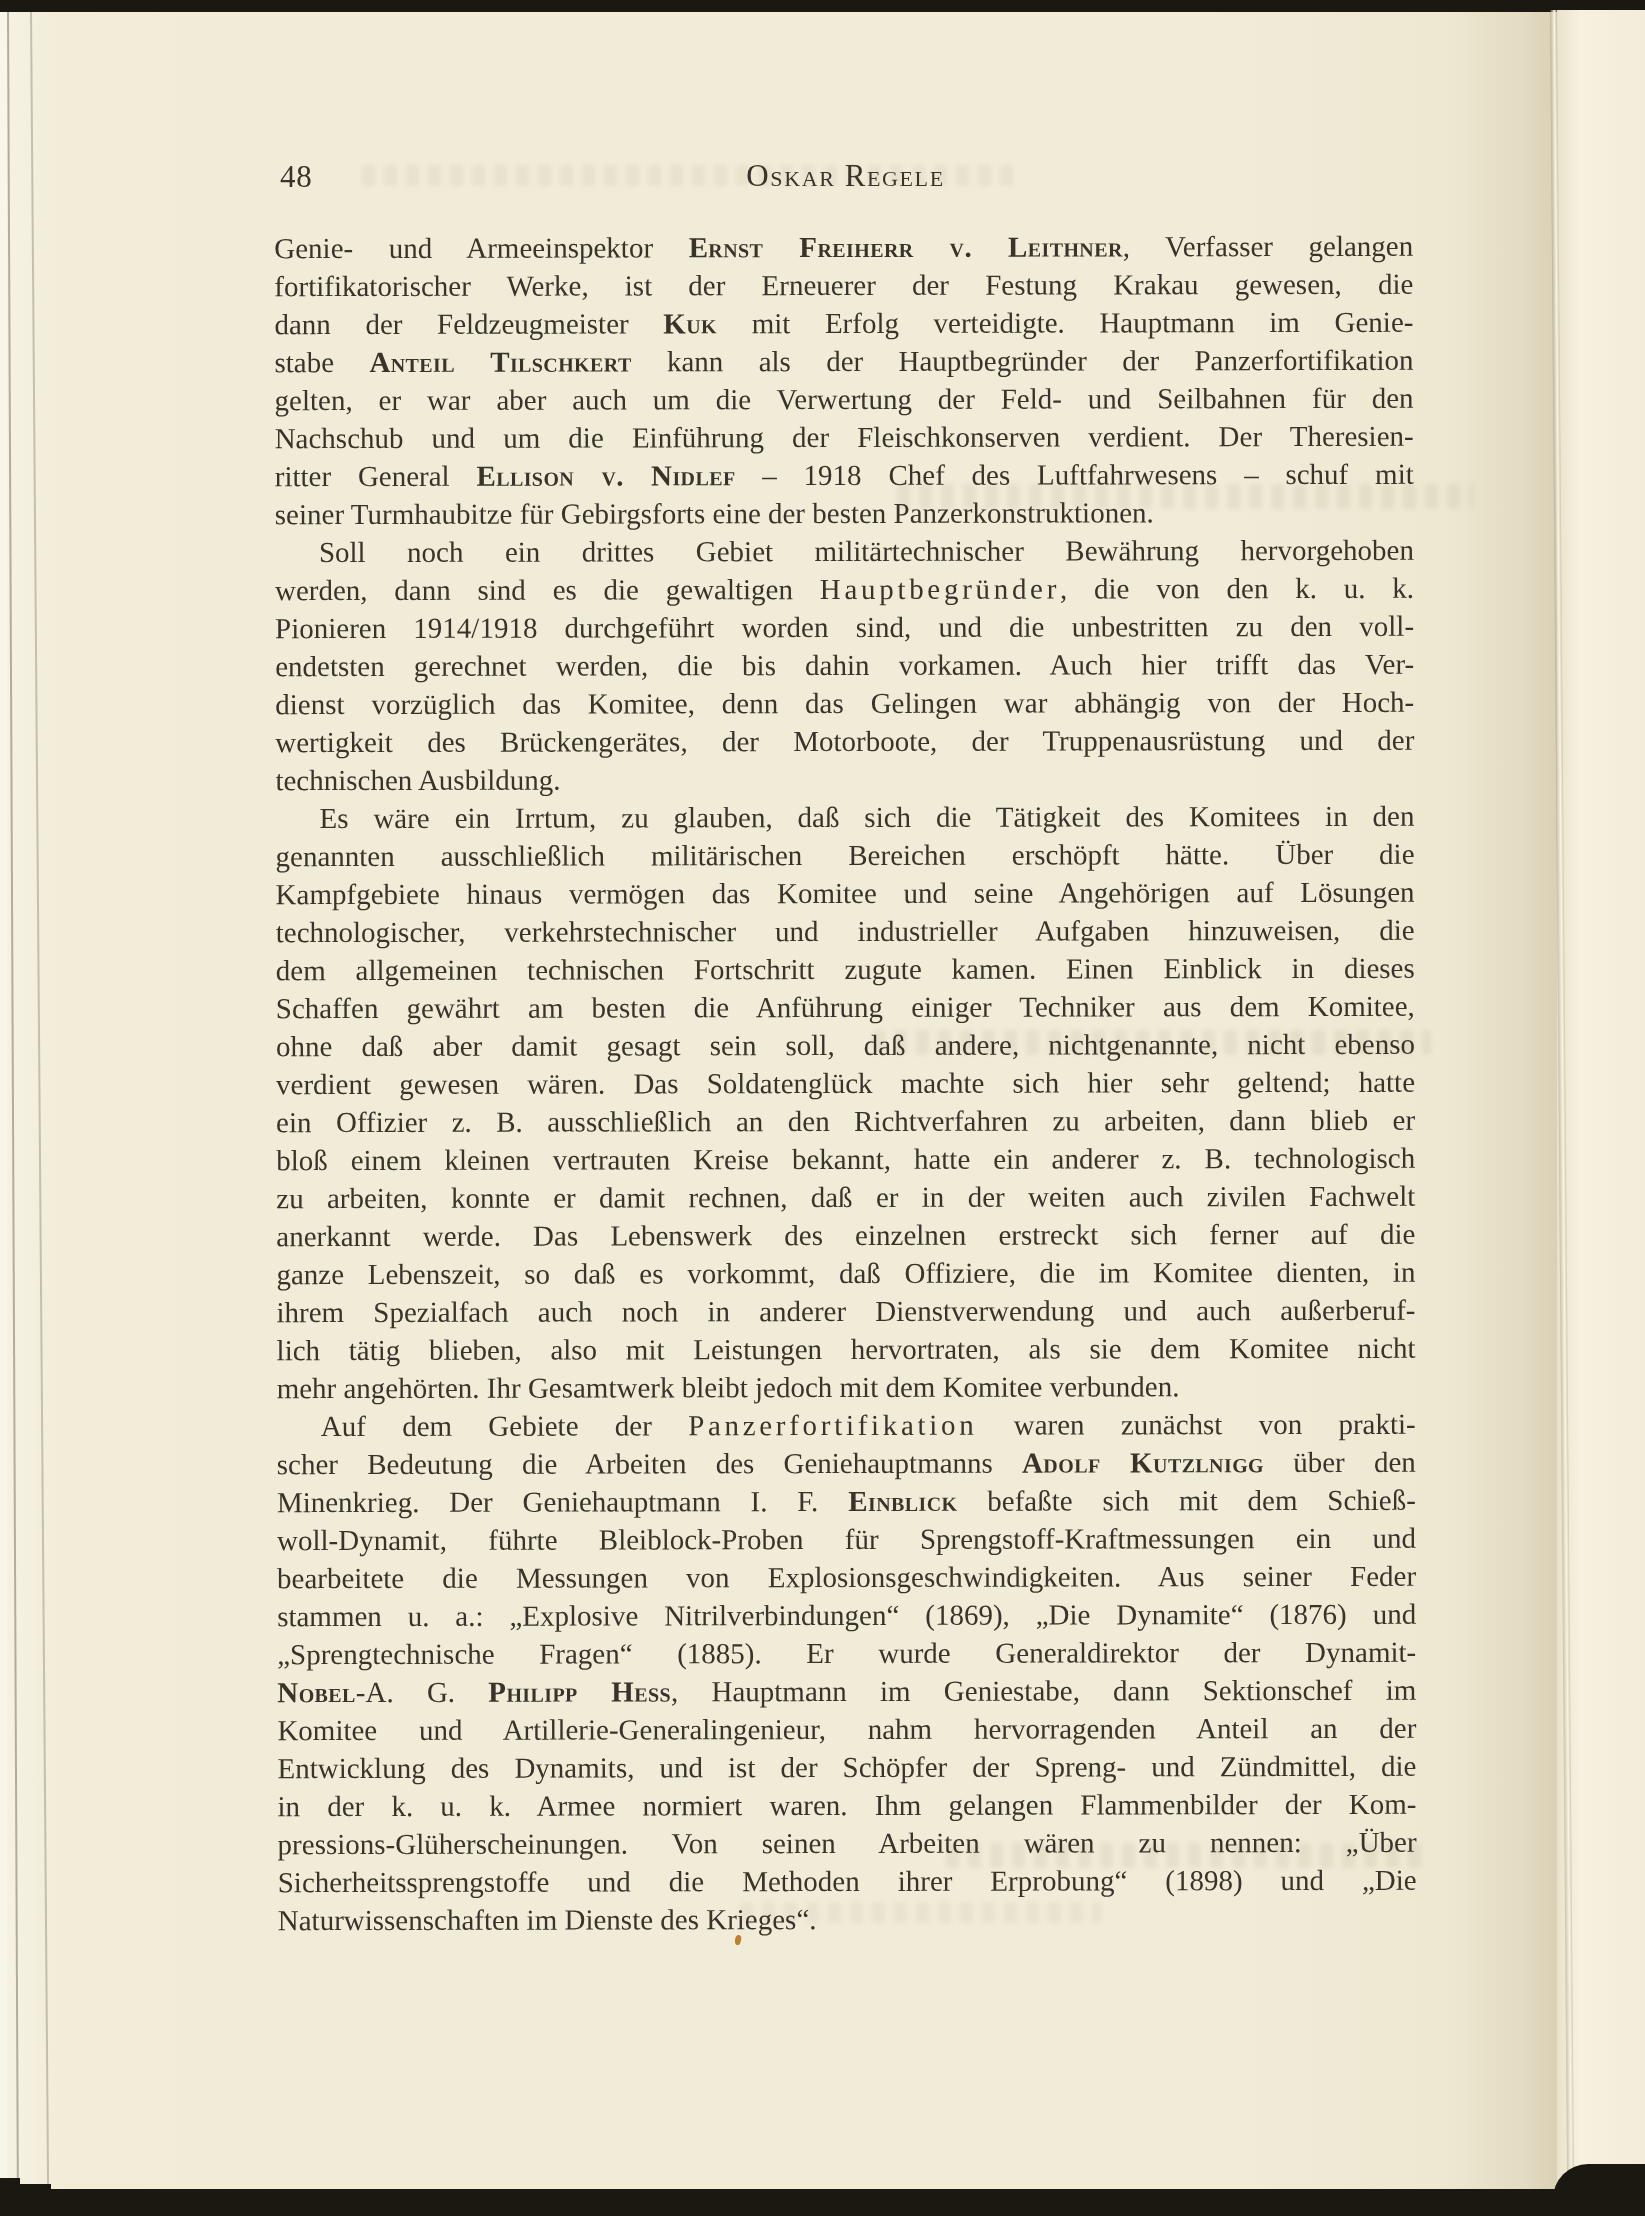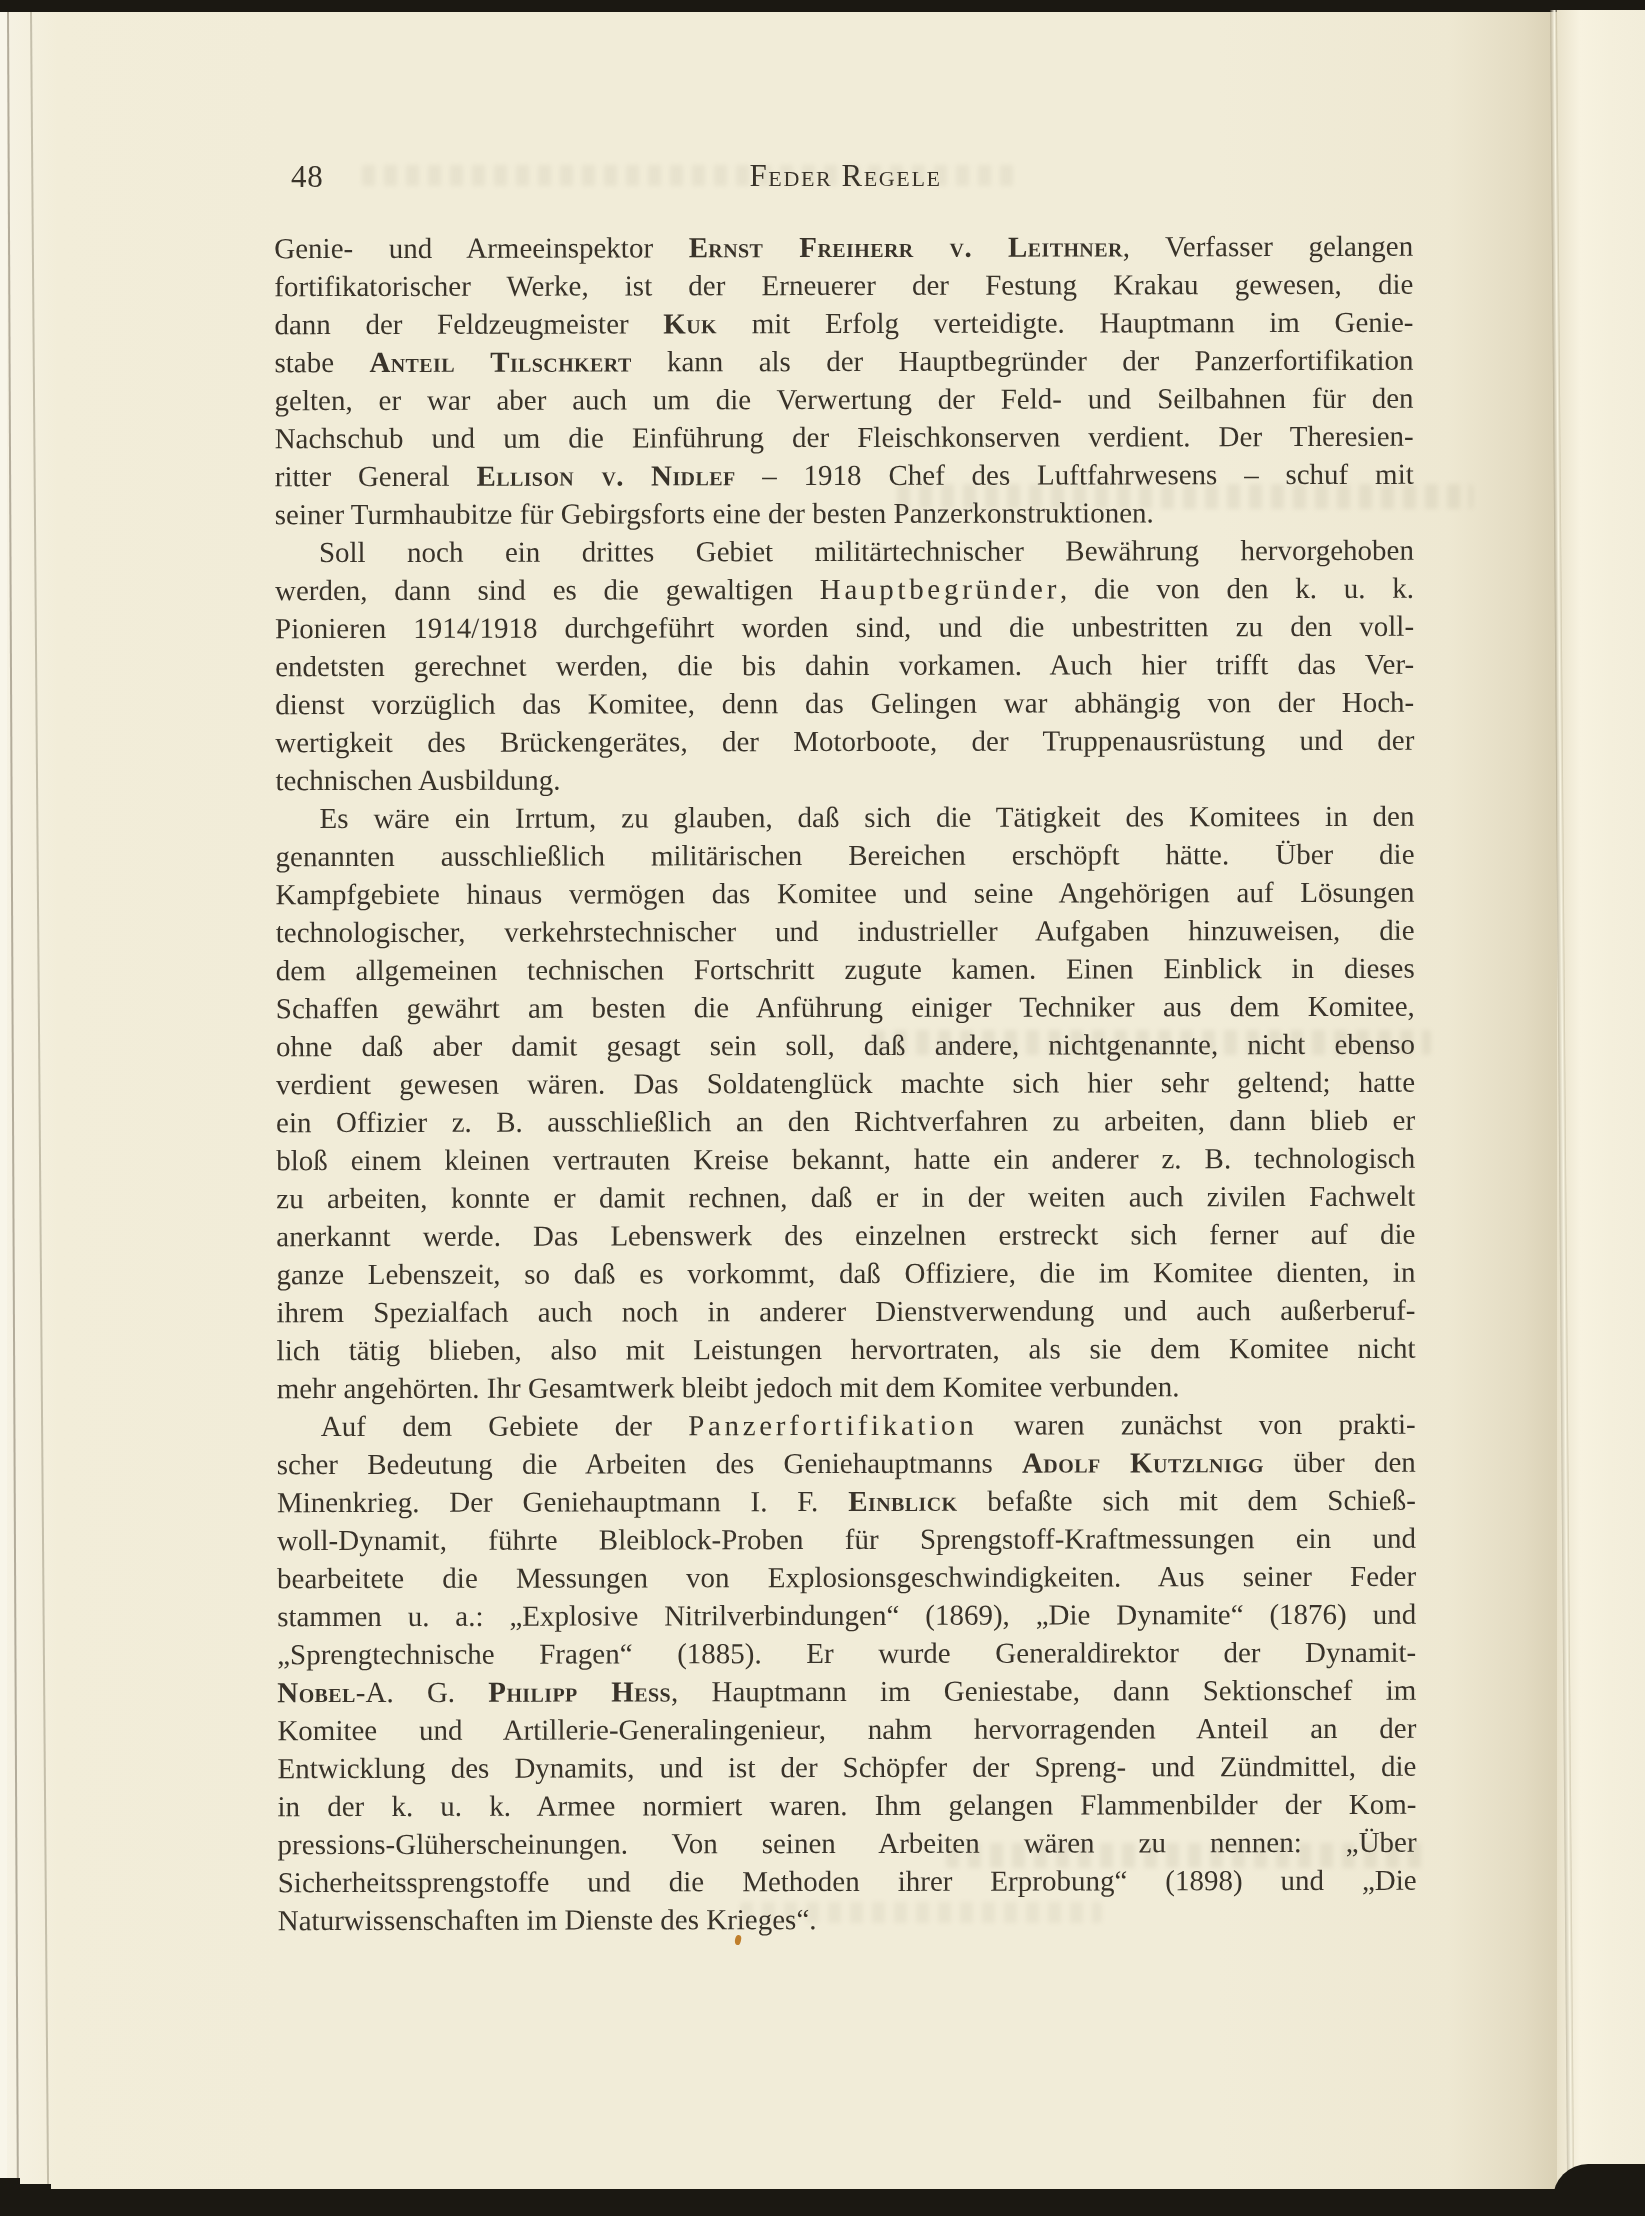--- a/index.html
+++ b/index.html
@@ -35,21 +35,21 @@
   .band-bottom{position:absolute;left:0;top:2189px;width:1645px;height:27px;background:var(--band,#1b1812);}
   .band-step{position:absolute;background:var(--band,#1b1812);}
   .band-step.sa{left:0;top:2178px;width:20px;height:16.5px;}
   .band-step.sb{left:0;top:2184px;width:51px;height:10px;}
   .corner-black{
     position:absolute;left:1553px;top:2164px;width:92px;height:53px;
     background:var(--band,#1b1812);border-top-left-radius:35px;
   }
   
   .header{position:absolute;left:276px;top:158px;width:1139px;height:38px;font-size:31px;line-height:35px;color:var(--ink,#39332a);}
-  .pageno{position:absolute;left:15px;top:0.8px;letter-spacing:0.8px;}
+  .pageno{position:absolute;left:4px;top:0.8px;letter-spacing:0.8px;}
   .runtitle{position:absolute;left:0;right:0;top:0;text-align:center;font-variant:small-caps;letter-spacing:1.6px;}
   
   .body-block{
     position:absolute;left:276px;top:228px;width:1139px;
     font-size:29px;line-height:38px;color:var(--ink,#39332a);
     transform:rotate(-0.12deg);transform-origin:center center;
   }
   .line{height:38px;text-align:justify;text-align-last:justify;white-space:normal;}
   .line.end{text-align-last:left;}
   .line.ind{text-indent:44px;}
@@ -87,21 +87,21 @@
   <div class="edge-line b"></div>
 
   <div class="ghost g1"></div>
   <div class="ghost g2"></div>
   <div class="ghost g3"></div>
   <div class="ghost g4"></div>
   <div class="ghost g5"></div>
 
   <div class="header">
     <span class="pageno">48</span>
-    <span class="runtitle">Feder Regele</span>
+    <span class="runtitle">Oskar Regele</span>
   </div>
 
   <div class="body-block">
       <div class="line"><span>Genie- und Armeeinspektor </span><span class="sc">Ernst Freiherr v. Leithner</span><span>, Verfasser gelangen</span></div>
       <div class="line"><span>fortifikatorischer Werke, ist der Erneuerer der Festung Krakau gewesen, die</span></div>
       <div class="line"><span>dann der Feldzeugmeister </span><span class="sc">Kuk</span><span> mit Erfolg verteidigte. Hauptmann im Genie-</span></div>
       <div class="line"><span>stabe </span><span class="sc">Anteil Tilschkert</span><span> kann als der Hauptbegründer der Panzerfortifikation</span></div>
       <div class="line"><span>gelten, er war aber auch um die Verwertung der Feld- und Seilbahnen für den</span></div>
       <div class="line"><span>Nachschub und um die Einführung der Fleischkonserven verdient. Der Theresien-</span></div>
       <div class="line"><span>ritter General </span><span class="sc">Ellison v. Nidlef</span><span> – 1918 Chef des Luftfahrwesens – schuf mit</span></div>

